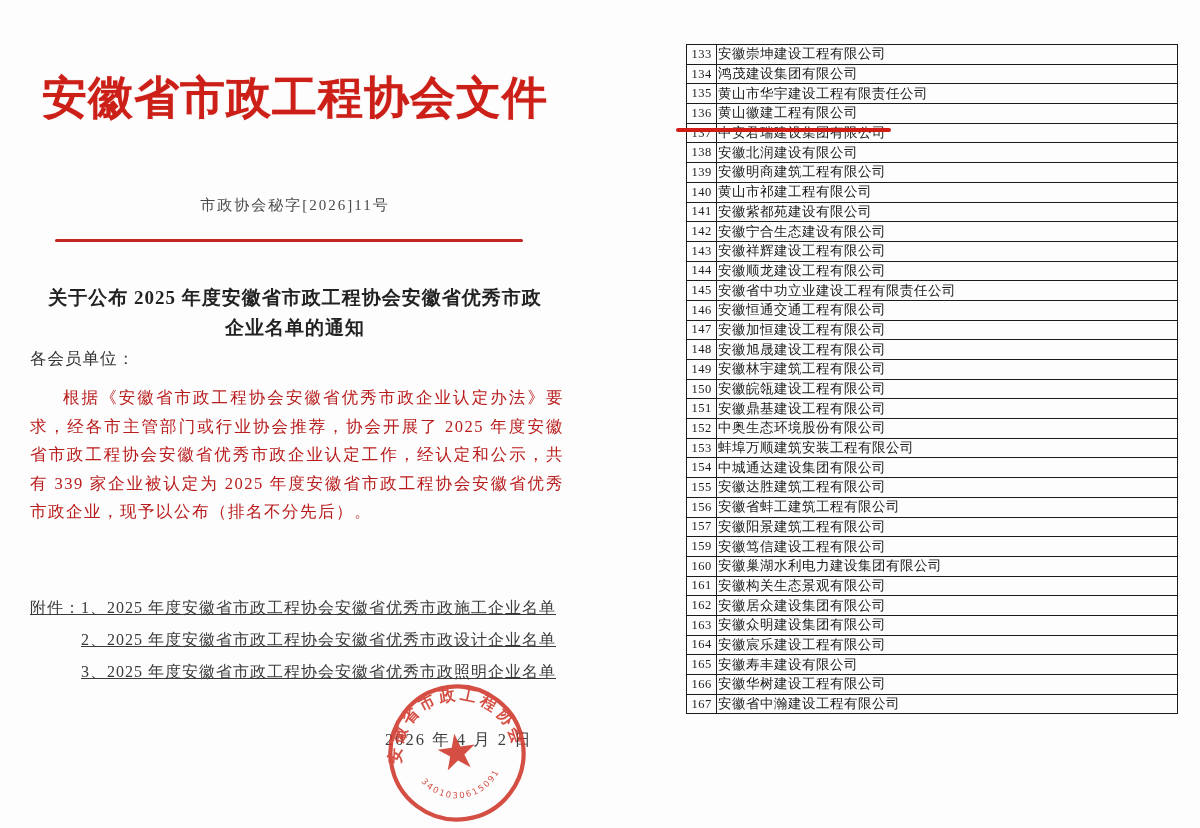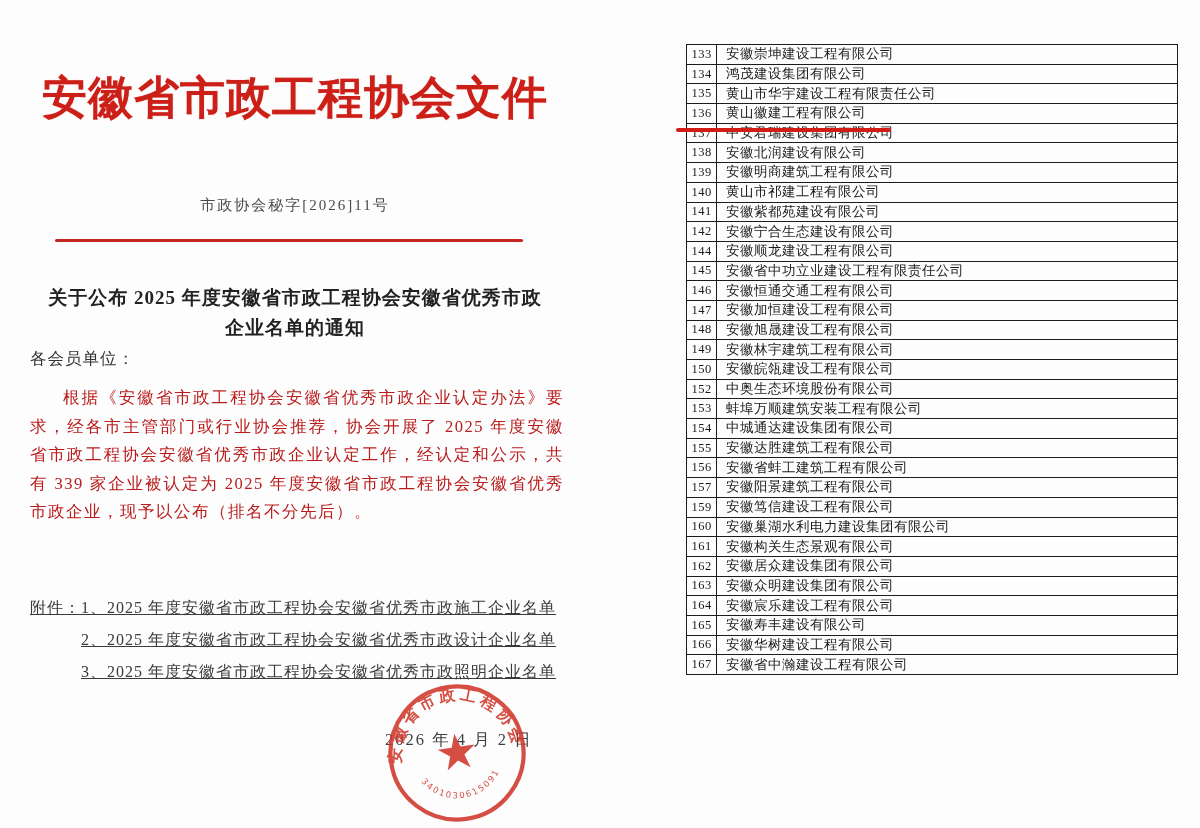--- a/index.html
+++ b/index.html
@@ -79,21 +79,21 @@
   .company-table td {
     border: 1.4px solid #1c1c1c;
     height: 19.7px;
     font-size: 13.5px; color: #1a1a1a;
     overflow: hidden; white-space: nowrap;
   }
   .company-table td.no-cell {
     width: 30px; text-align: center;
     font-size: 12.5px; letter-spacing: 0.5px;
   }
-  .company-table td.name-cell { padding-left: 9px; letter-spacing: 0.5px; }
+  .company-table td.name-cell { padding-left: 1px; letter-spacing: 0.5px; }
   .red-underline {
     position: absolute; left: 676px; top: 128px; width: 215px; height: 3.5px;
     background: #d21d17; border-radius: 2px; z-index: 3;
   }
 </style>
 </head>
 <body>
 
 <div id="canvas">
 
@@ -184,20 +184,24 @@
           </tr>
           <tr>
             <td class="no-cell">141</td>
             <td class="name-cell">安徽紫都苑建设有限公司</td>
           </tr>
           <tr>
             <td class="no-cell">142</td>
             <td class="name-cell">安徽宁合生态建设有限公司</td>
           </tr>
           <tr>
+            <td class="no-cell">143</td>
+            <td class="name-cell">安徽祥辉建设工程有限公司</td>
+          </tr>
+          <tr>
             <td class="no-cell">144</td>
             <td class="name-cell">安徽顺龙建设工程有限公司</td>
           </tr>
           <tr>
             <td class="no-cell">145</td>
             <td class="name-cell">安徽省中功立业建设工程有限责任公司</td>
           </tr>
           <tr>
             <td class="no-cell">146</td>
             <td class="name-cell">安徽恒通交通工程有限公司</td>
@@ -210,20 +214,24 @@
             <td class="no-cell">148</td>
             <td class="name-cell">安徽旭晟建设工程有限公司</td>
           </tr>
           <tr>
             <td class="no-cell">149</td>
             <td class="name-cell">安徽林宇建筑工程有限公司</td>
           </tr>
           <tr>
             <td class="no-cell">150</td>
             <td class="name-cell">安徽皖瓴建设工程有限公司</td>
+          </tr>
+          <tr>
+            <td class="no-cell">151</td>
+            <td class="name-cell">安徽鼎基建设工程有限公司</td>
           </tr>
           <tr>
             <td class="no-cell">152</td>
             <td class="name-cell">中奥生态环境股份有限公司</td>
           </tr>
           <tr>
             <td class="no-cell">153</td>
             <td class="name-cell">蚌埠万顺建筑安装工程有限公司</td>
           </tr>
           <tr>

